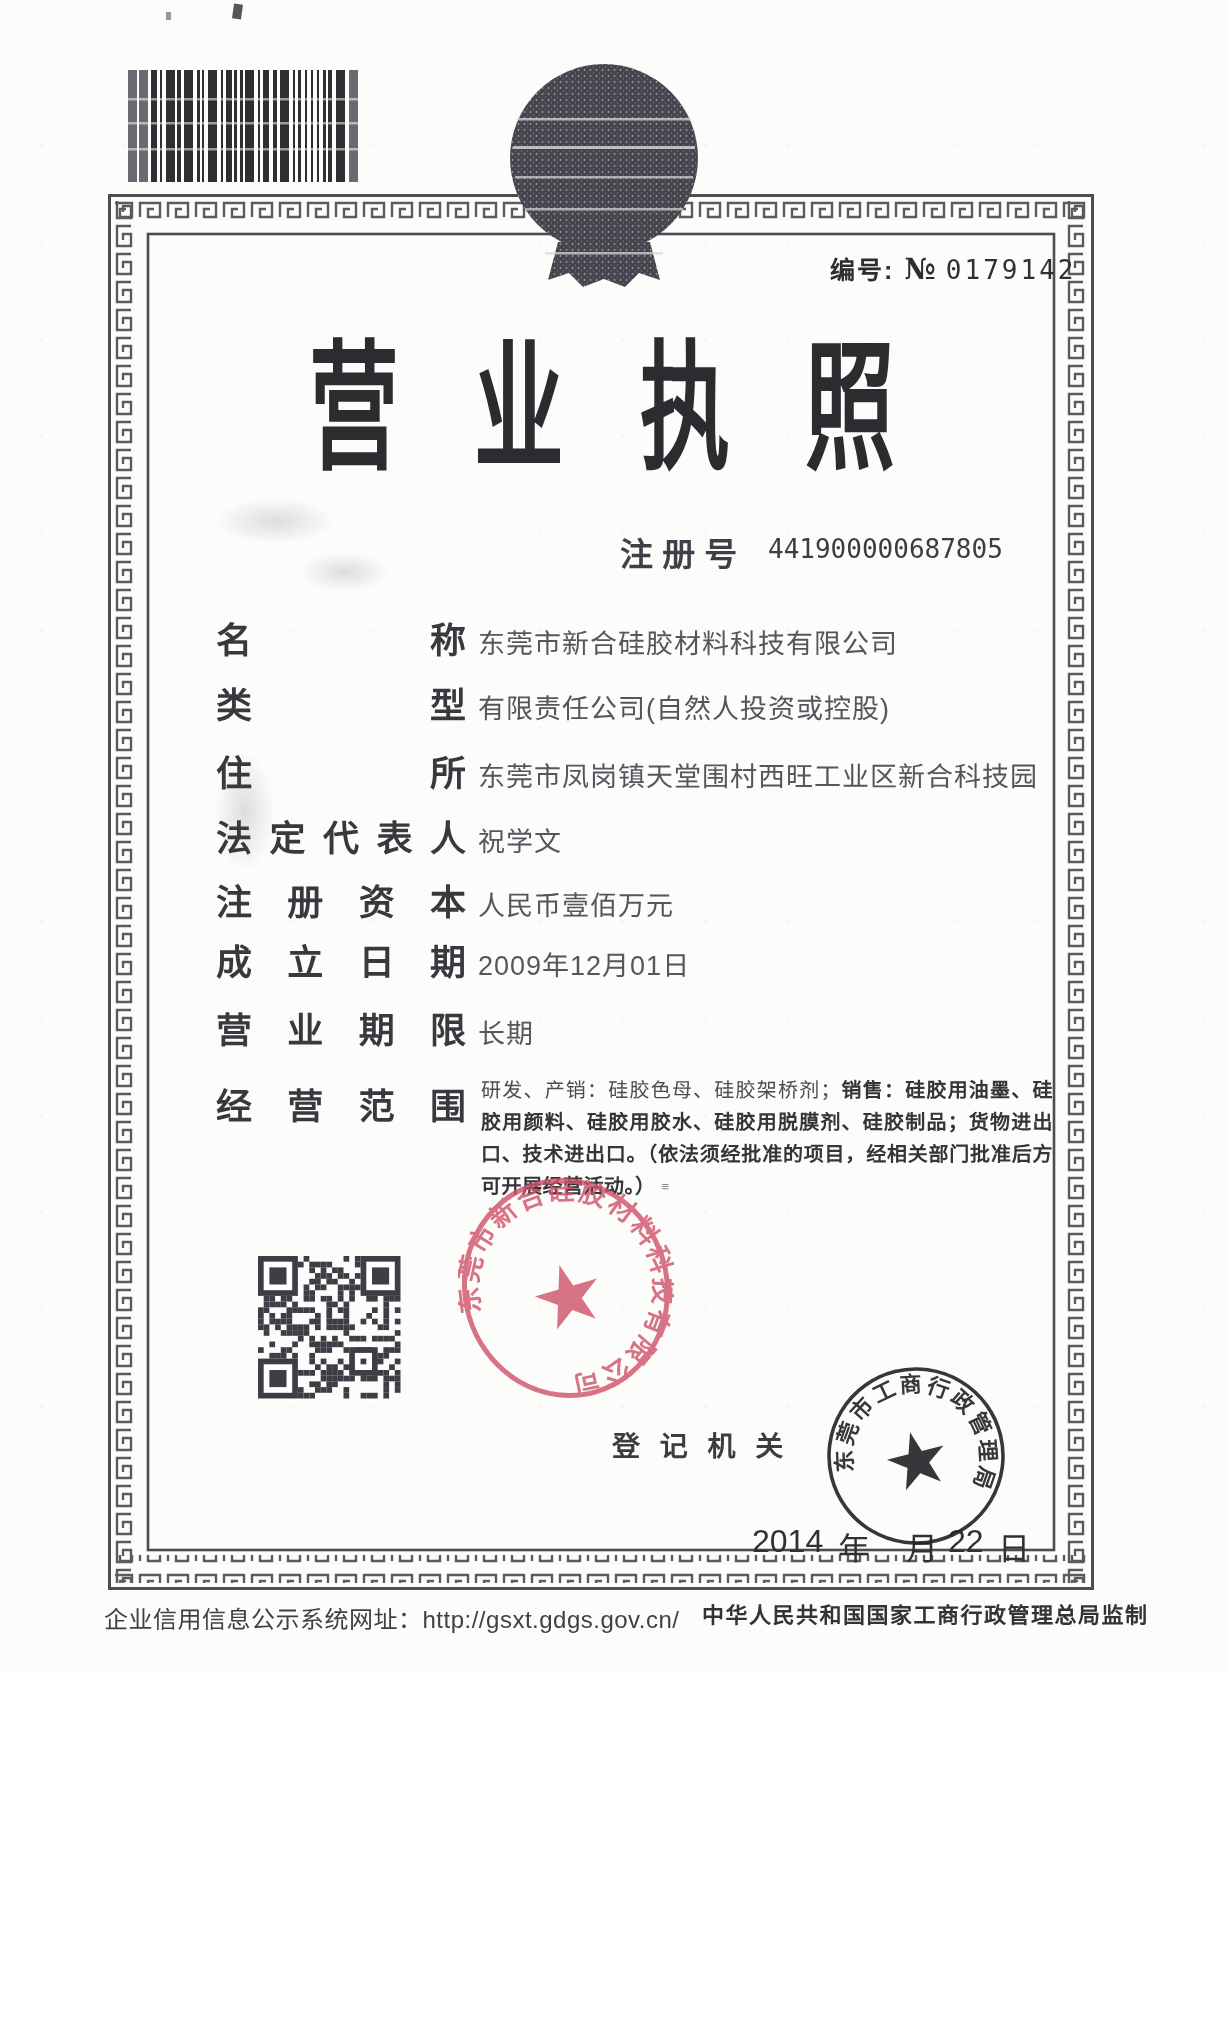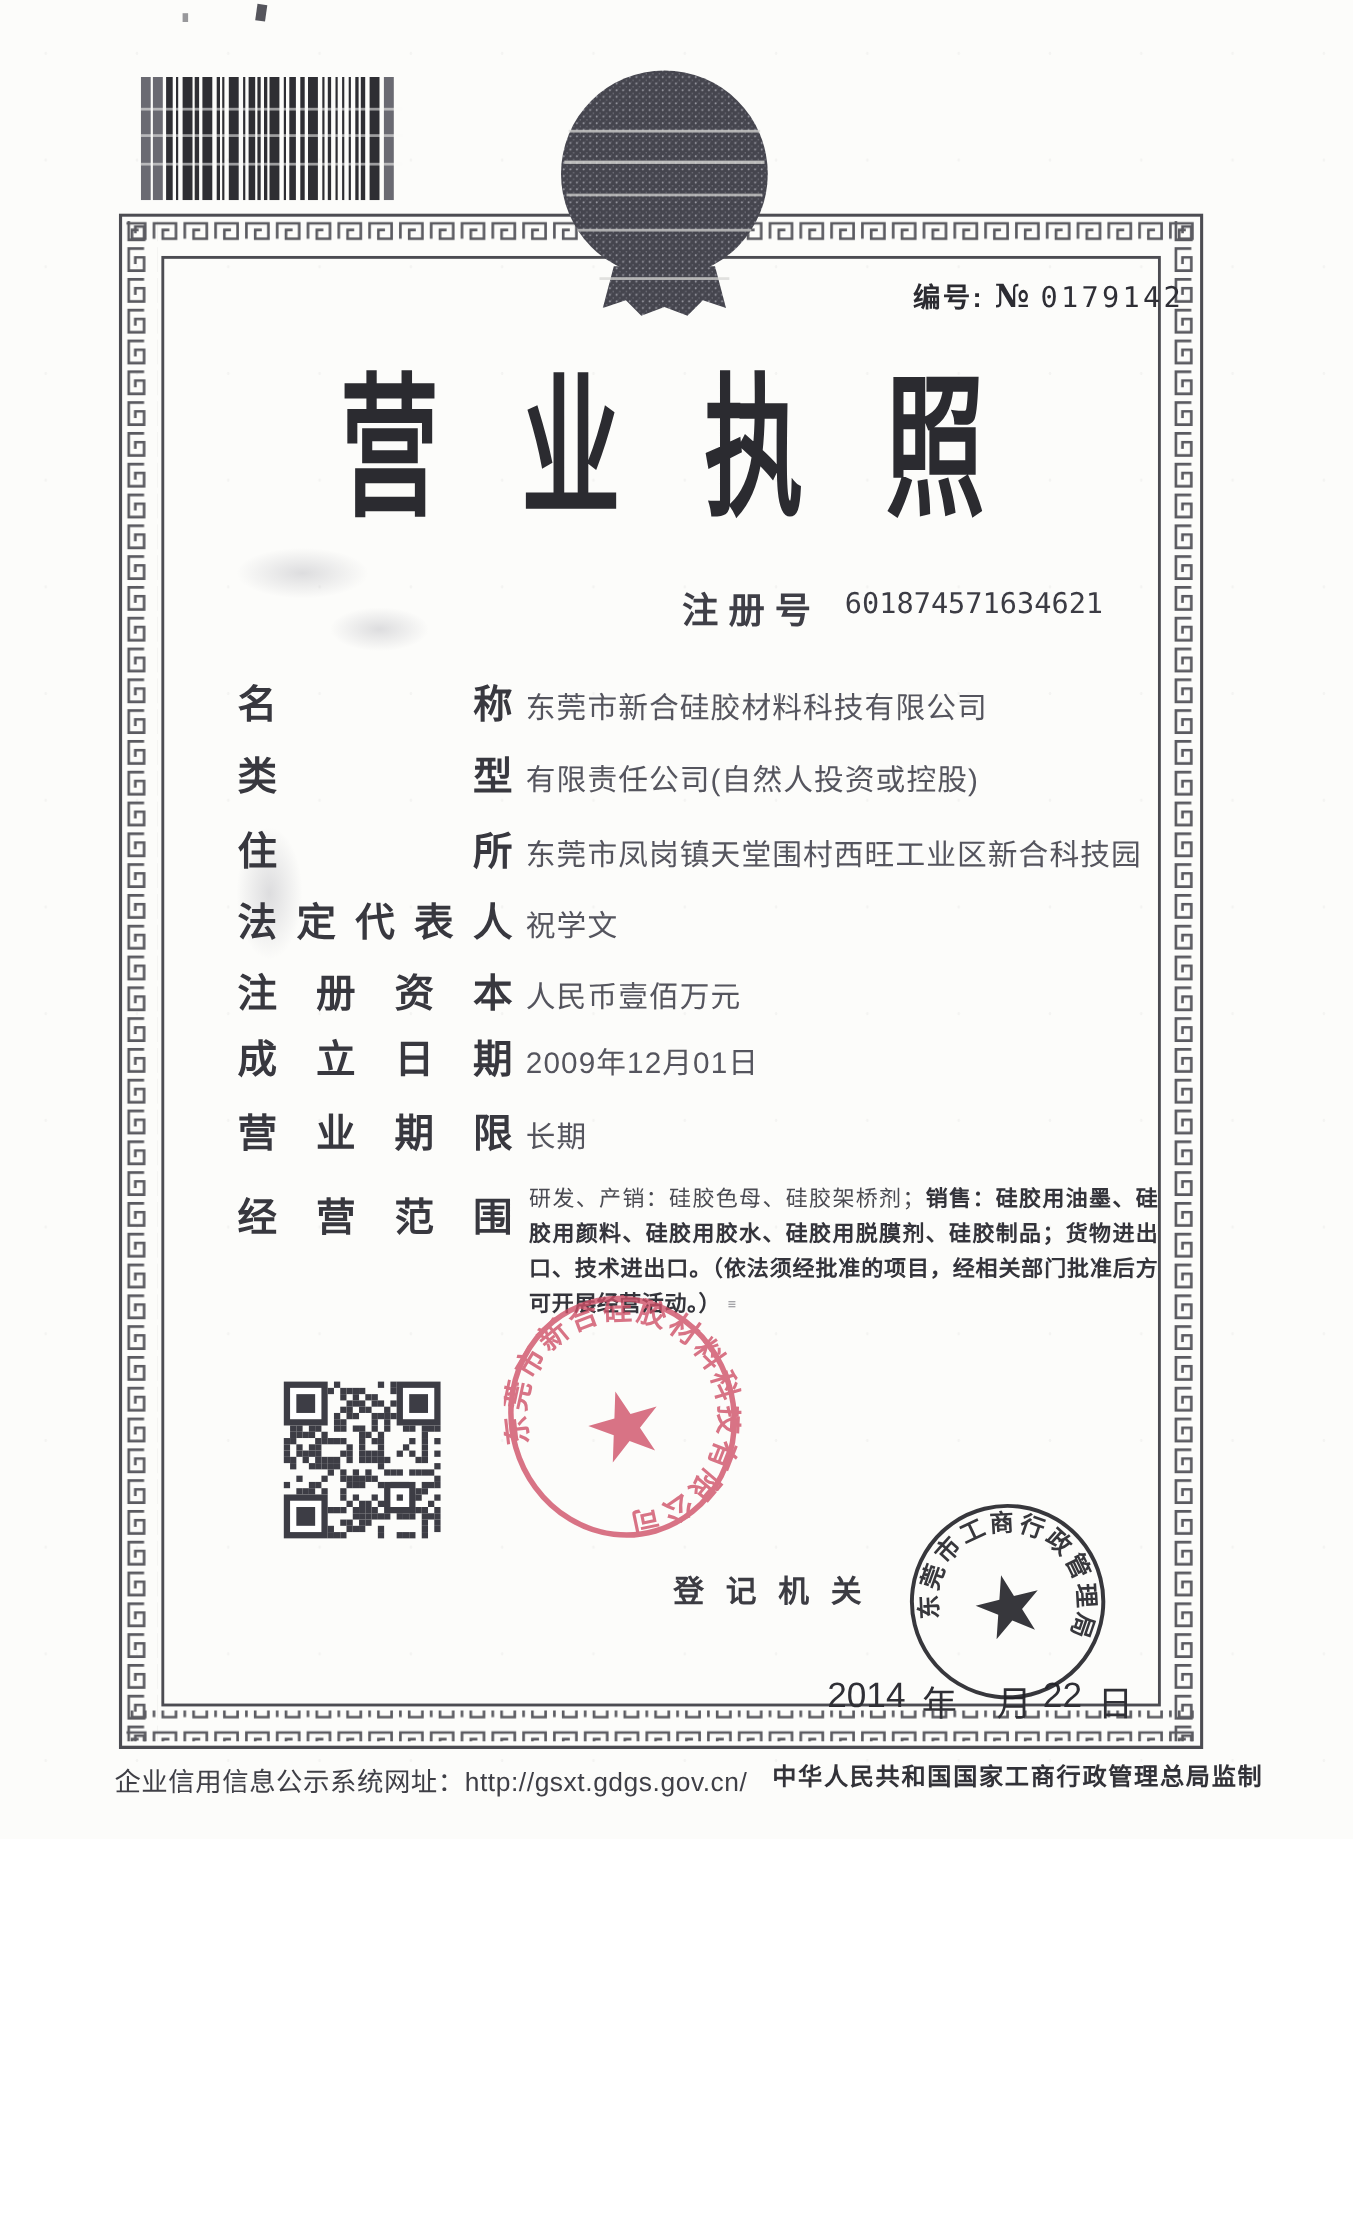--- a/index.html
+++ b/index.html
@@ -144,21 +144,21 @@
   </div>
 
   <div class="title">
       <span class="jchar">营</span>
       <span class="jchar">业</span>
       <span class="jchar">执</span>
       <span class="jchar">照</span>
     </div>
 
   <div class="reg-label">注 册 号</div>
-  <div class="reg-number">601874571634621</div>
+  <div class="reg-number">441900000687805</div>
 
   <div class="flabel" style="top:620px">
       <span class="jchar">名</span>
       <span class="jchar">称</span>
     </div>
   <div class="fvalue" style="top:628px">东莞市新合硅胶材料科技有限公司</div>
 
   <div class="flabel" style="top:685px">
       <span class="jchar">类</span>
       <span class="jchar">型</span>

